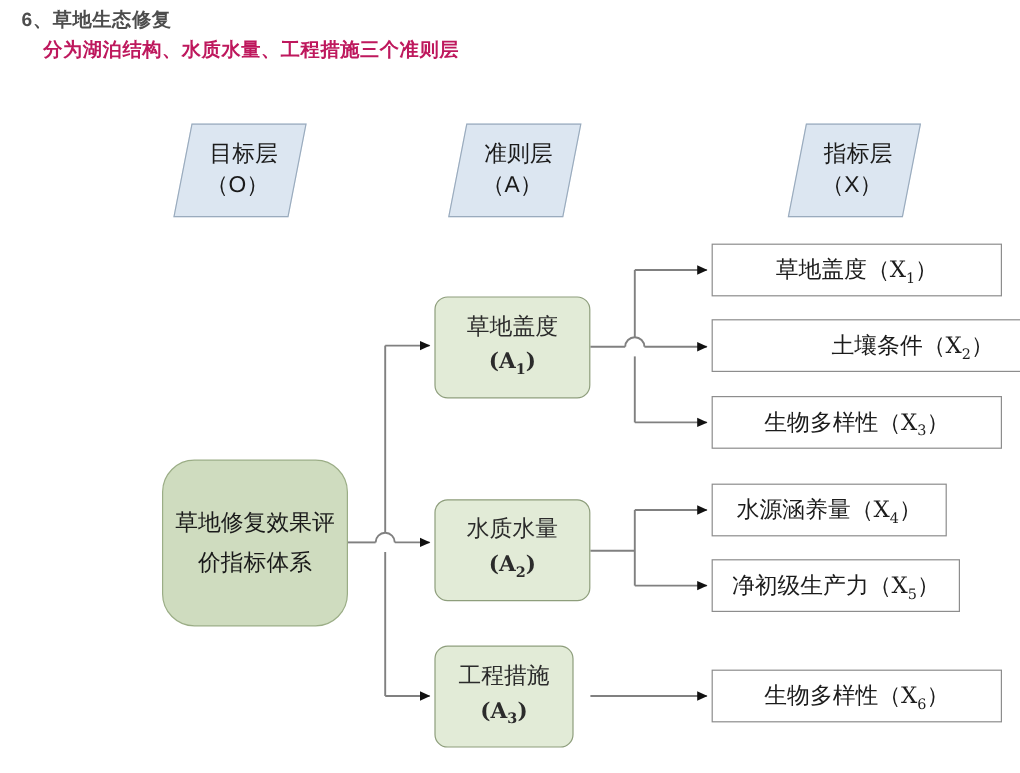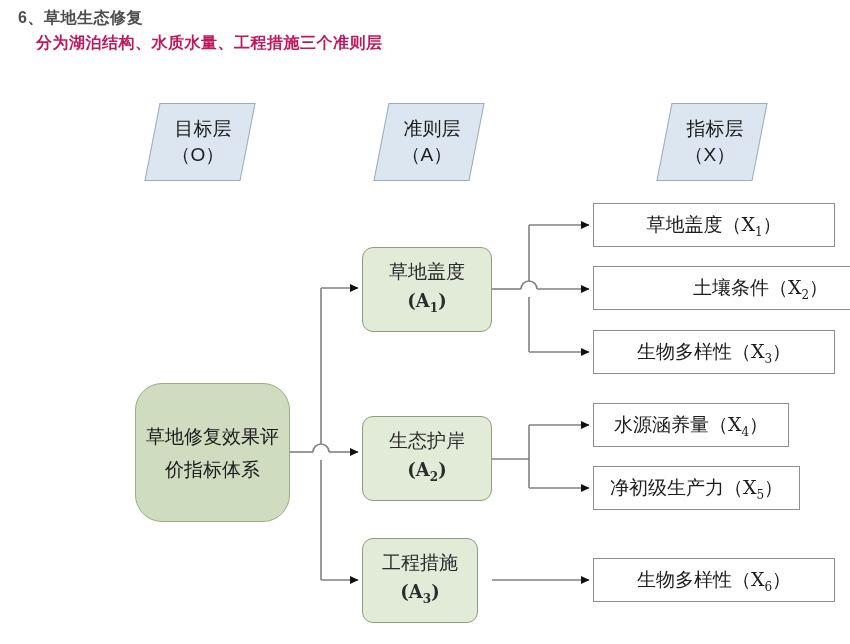--- a/index.html
+++ b/index.html
@@ -191,21 +191,21 @@
   <div class="goal-box" style="left:135px; top:383px; width:155px; height:139px;border-radius:27px;">
     <span>草地修复效果评价指标体系</span>
   </div>
 
   <div class="crit-box" style="left:362px; top:247px; width:130px; height:85px;">
     <span>草地盖度</span>
     <span class="code">(<span>A</span><sub>1</sub>)</span>
   </div>
 
   <div class="crit-box" style="left:362px; top:416px; width:130px; height:85px;">
-    <span>生态护岸</span>
+    <span>水质水量</span>
     <span class="code">(<span>A</span><sub>2</sub>)</span>
   </div>
 
   <div class="crit-box" style="left:362px; top:538px; width:116px; height:85px;">
     <span>工程措施</span>
     <span class="code">(<span>A</span><sub>3</sub>)</span>
   </div>
 
   <div class="ind-box" style="left:593px; top:203px; width:242px; height:44px;">
     <span><span>草地盖度（X</span><sub>1</sub><span>）</span></span>

